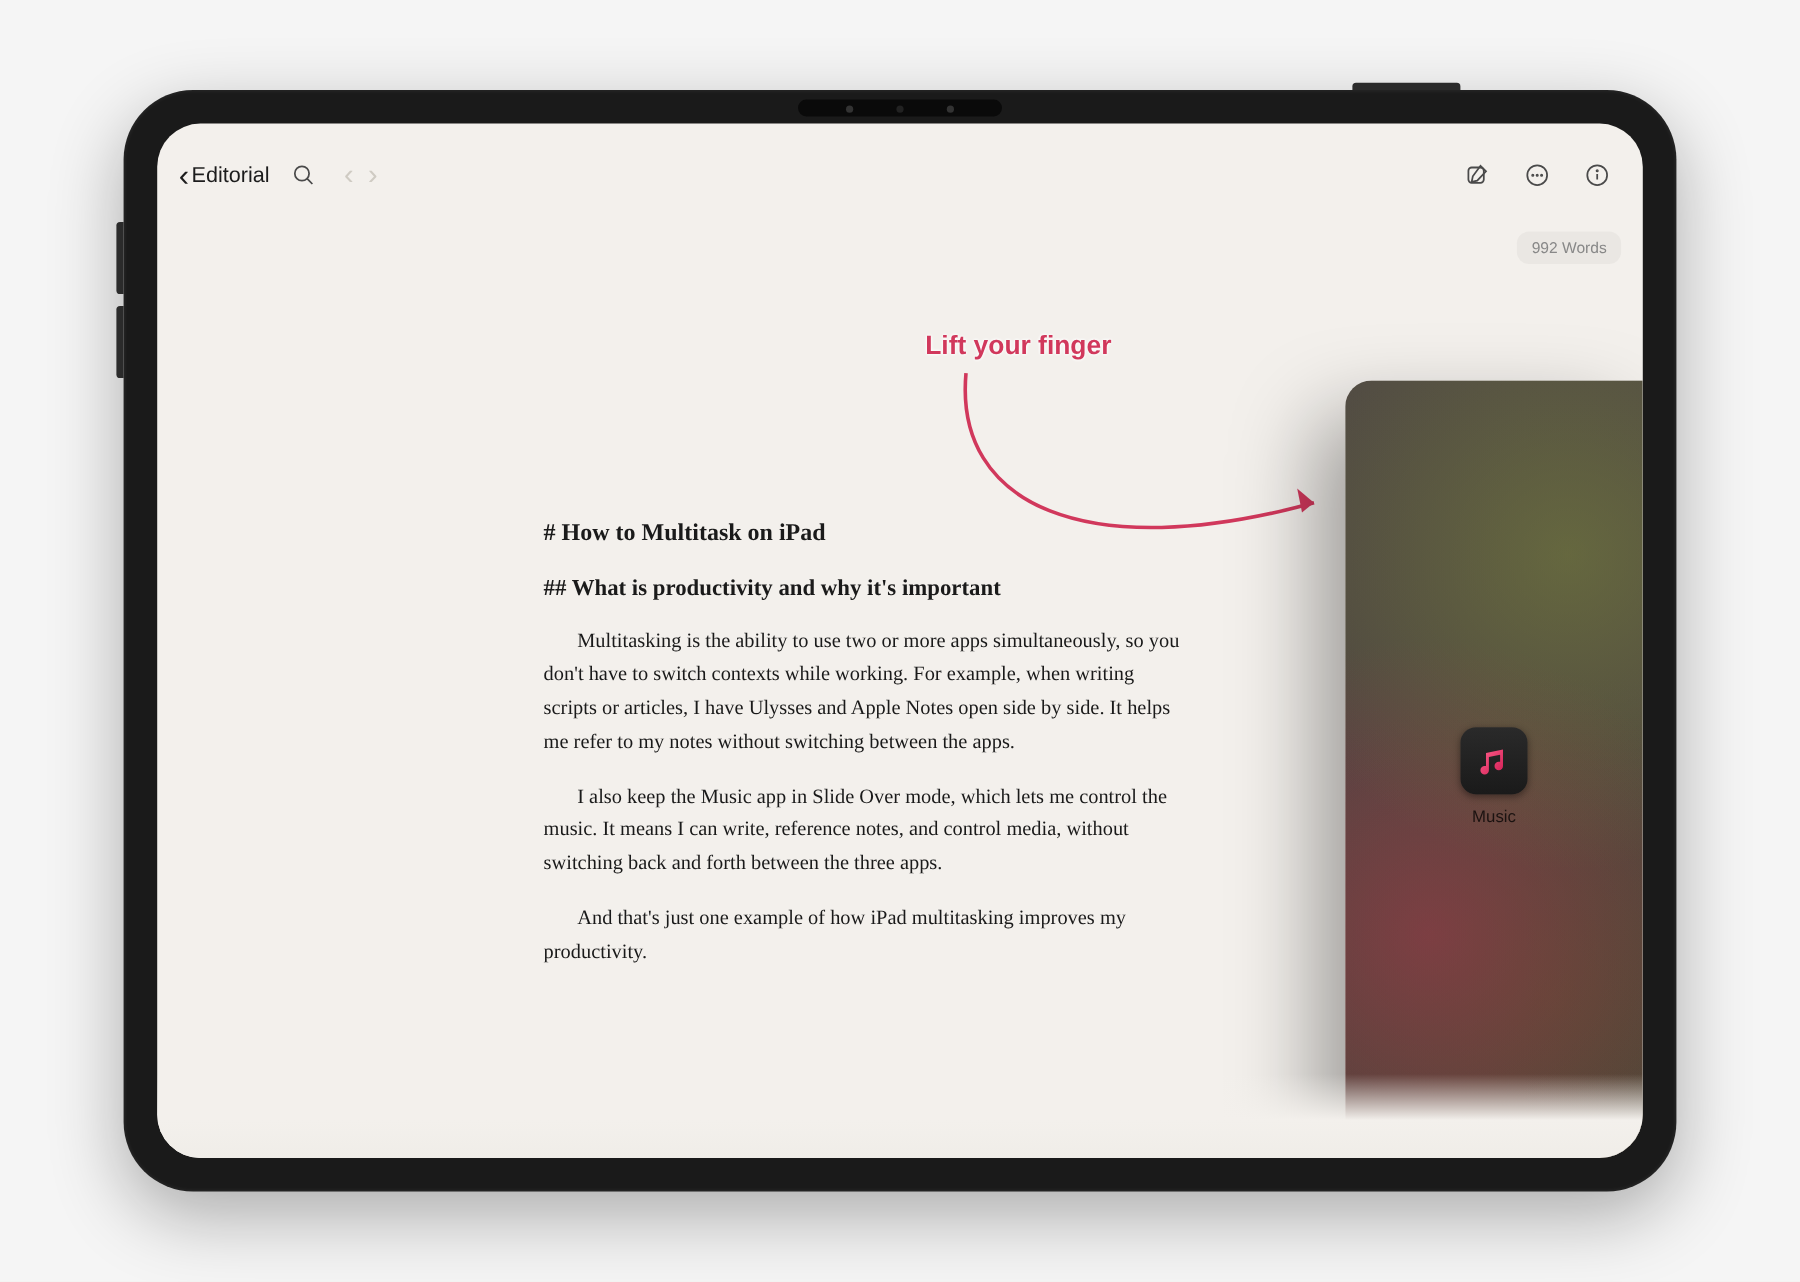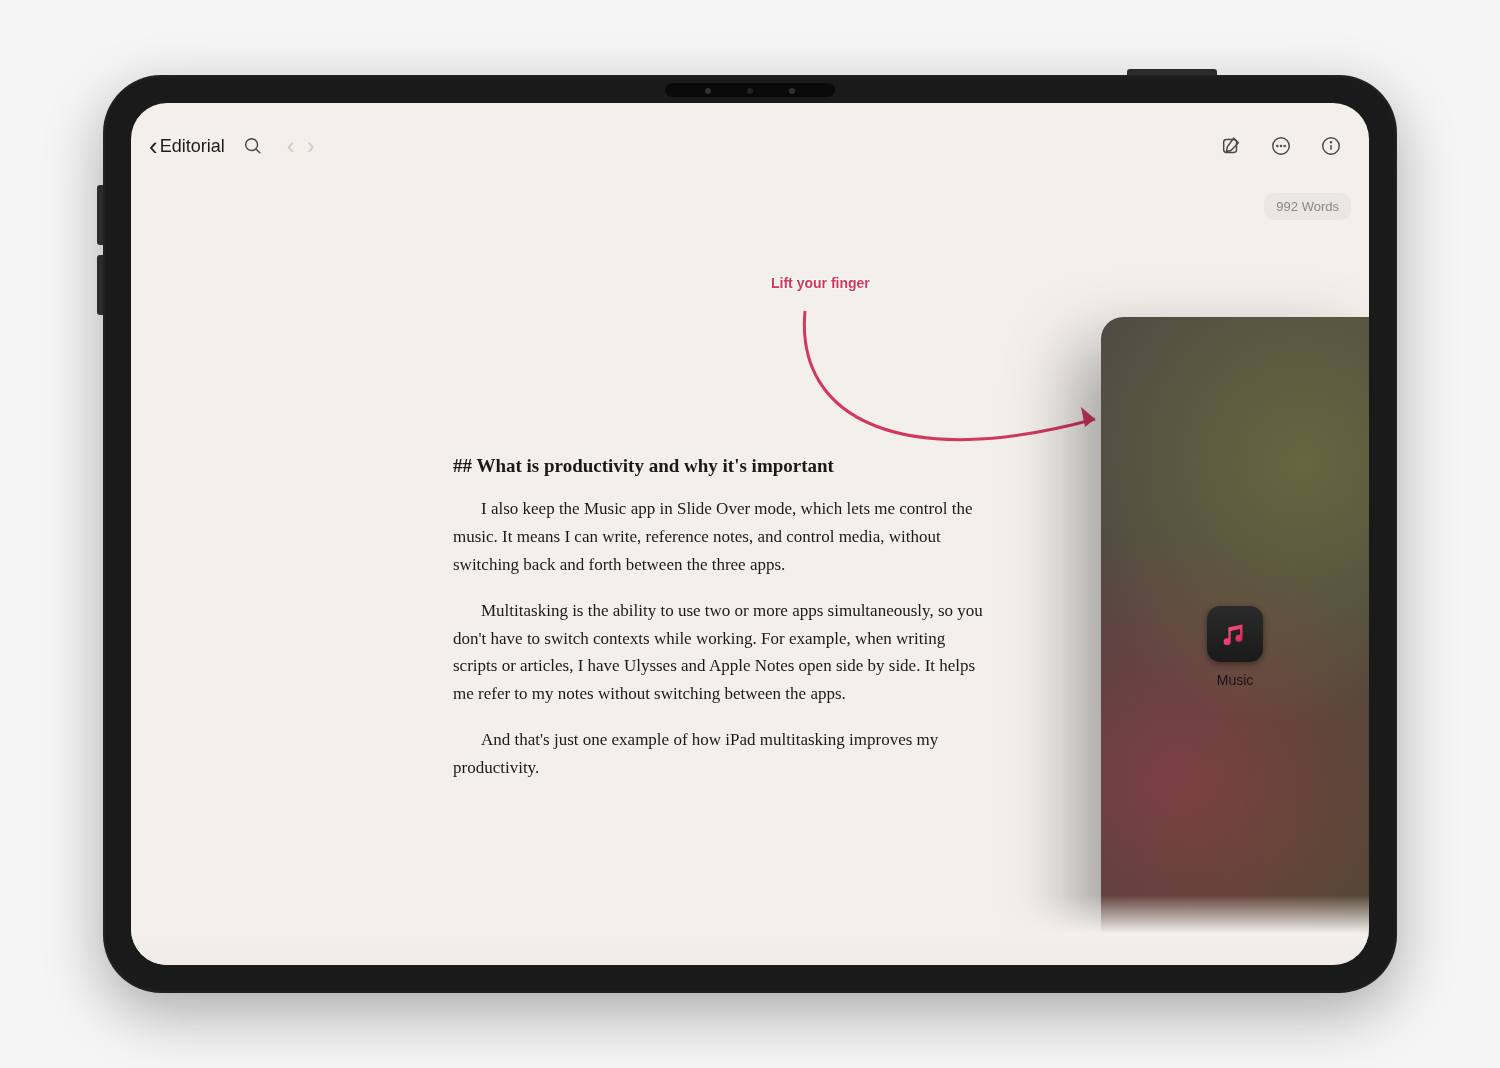--- a/index.html
+++ b/index.html
@@ -141,21 +141,21 @@
     margin-bottom: 18px;
     text-indent: 28px;
     font-family: Georgia, serif;
   }
 
   
   .slide-over {
     position: absolute;
     top: 214px;
     right: 0;
-    width: 268px;
+    width: 248px;
     height: 660px;
     border-radius: 22px 0 0 0;
     background:
       radial-gradient(circle at 75% 22%, rgba(120,130,60,0.55), transparent 48%),
       radial-gradient(circle at 28% 70%, rgba(160,55,75,0.55), transparent 50%),
       radial-gradient(circle at 70% 78%, rgba(90,80,40,0.5), transparent 50%),
       linear-gradient(#4f4844, #4c433d);
     box-shadow: -24px 30px 70px rgba(0,0,0,0.35);
     display: flex;
     align-items: center;
@@ -172,21 +172,21 @@
   }
   .music-icon-tile svg { width: 34px; height: 34px; }
   .music-label { font-size: 14px; color: rgba(0,0,0,0.75); }
 
   
   .annotation {
     position: absolute;
     top: 172px;
     left: 640px;
     font-weight: 800;
-    font-size: 14px;
+    font-size: 22px;
     color: #d1385c;
     text-shadow: 0 0 3px #fff, 0 0 3px #fff;
     font-family: -apple-system, sans-serif;
   }
   .arrow-svg {
     position: absolute;
     top: 198px;
     left: 654px;
     width: 340px;
     height: 200px;
@@ -260,23 +260,24 @@
               <line x1="12" y1="11" x2="12" y2="16"></line>
               <circle cx="12" cy="8" r="0.6" fill="currentColor"></circle>
             </svg>
         </div>
       </div>
     </div>
 
     <div class="word-count-pill">992 Words</div>
 
     <div class="doc">
+      <h1># How to Multitask on iPad</h1>
       <h2>## What is productivity and why it's important</h2>
+      <p>Multitasking is the ability to use two or more apps simultaneously, so you don't have to switch contexts while working. For example, when writing scripts or articles, I have Ulysses and Apple Notes open side by side. It helps me refer to my notes without switching between the apps.</p>
       <p>I also keep the Music app in Slide Over mode, which lets me control the music. It means I can write, reference notes, and control media, without switching back and forth between the three apps.</p>
-      <p>Multitasking is the ability to use two or more apps simultaneously, so you don't have to switch contexts while working. For example, when writing scripts or articles, I have Ulysses and Apple Notes open side by side. It helps me refer to my notes without switching between the apps.</p>
       <p>And that's just one example of how iPad multitasking improves my productivity.</p>
     </div>
 
     <div class="annotation">Lift your finger</div>
     <svg class="arrow-svg" viewBox="0 0 340 200">
       <path d="M 20 10 C 10 120, 120 170, 310 118"></path>
       <polygon class="head" points="310,118 296,106 300,126"></polygon>
     </svg>
 
     <div class="slide-over">

